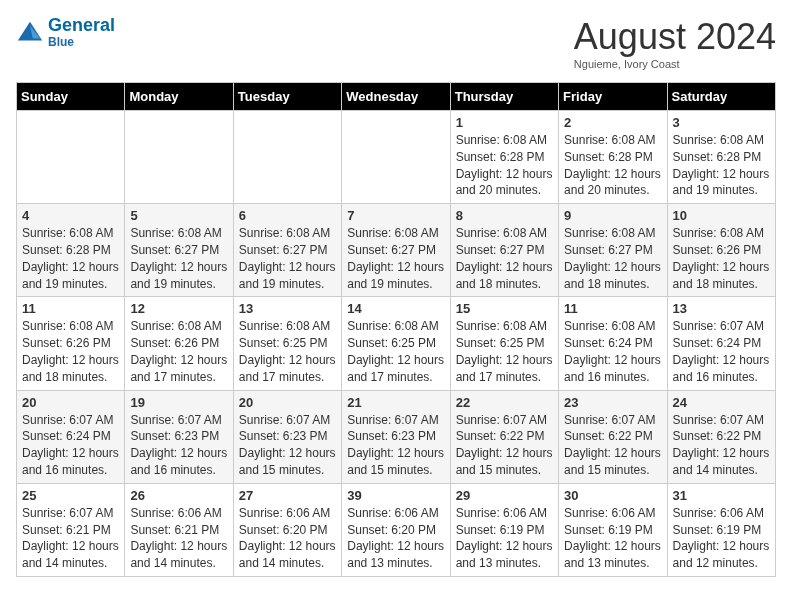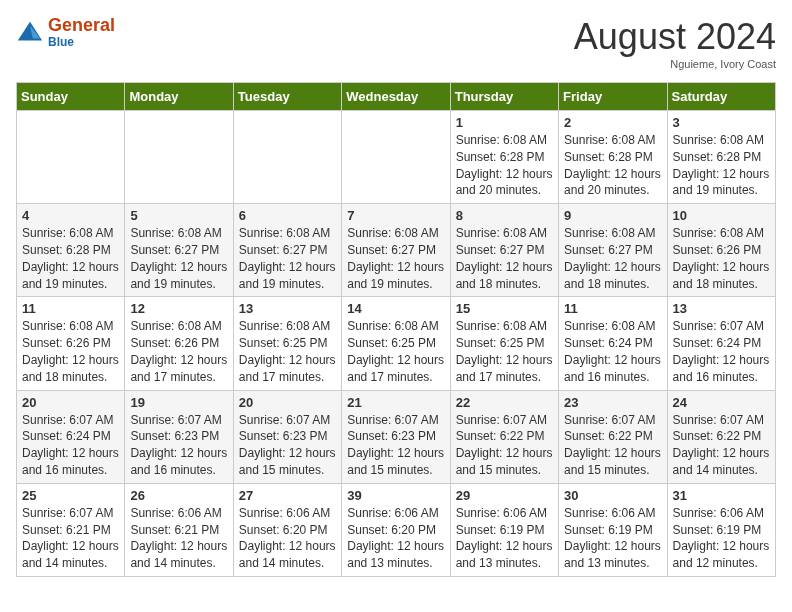--- a/index.html
+++ b/index.html
@@ -22,50 +22,50 @@
       gap: 4px;
     }
     .logo-text {
       display: flex;
       flex-direction: column;
       line-height: 1.1;
     }
     .logo-general {
       font-size: 18px;
       font-weight: bold;
-      color: #c2410c;
+      color: #0369a1;
     }
     .logo-blue {
       font-size: 12px;
       font-weight: bold;
       color: #1a6aad;
     }
     .logo-icon {
       width: 28px;
       height: 28px;
     }
     .title-area {
-      text-align: right;
+      text-align: left;
     }
     .month-year {
       font-size: 36px;
       color: #333;
       font-weight: normal;
     }
     .location {
       font-size: 11px;
       color: #555;
     }
     .calendar {
       width: 100%;
       border-collapse: collapse;
       font-size: 11px;
     }
     .calendar th {
-      background: #4d7c0f;
+      background: #000000;
       color: #fff;
       padding: 6px 4px;
       text-align: left;
       font-size: 13px;
       font-weight: bold;
       border: 1px solid #ccc;
     }
     .calendar td {
       border: 1px solid #ccc;
       vertical-align: top;

